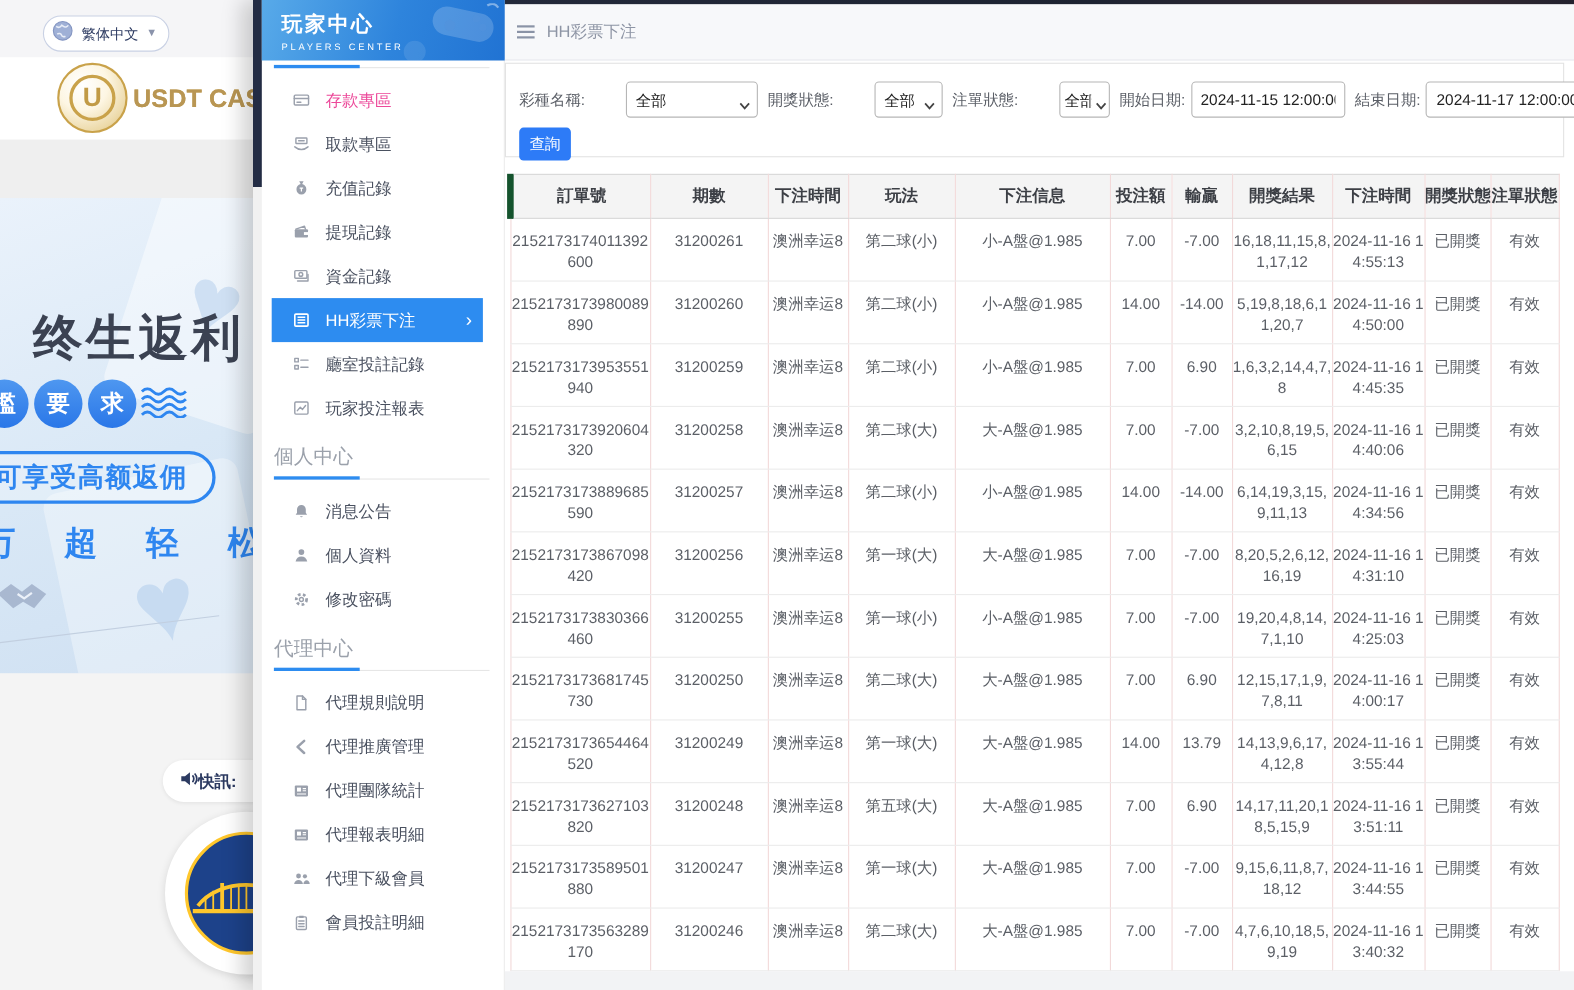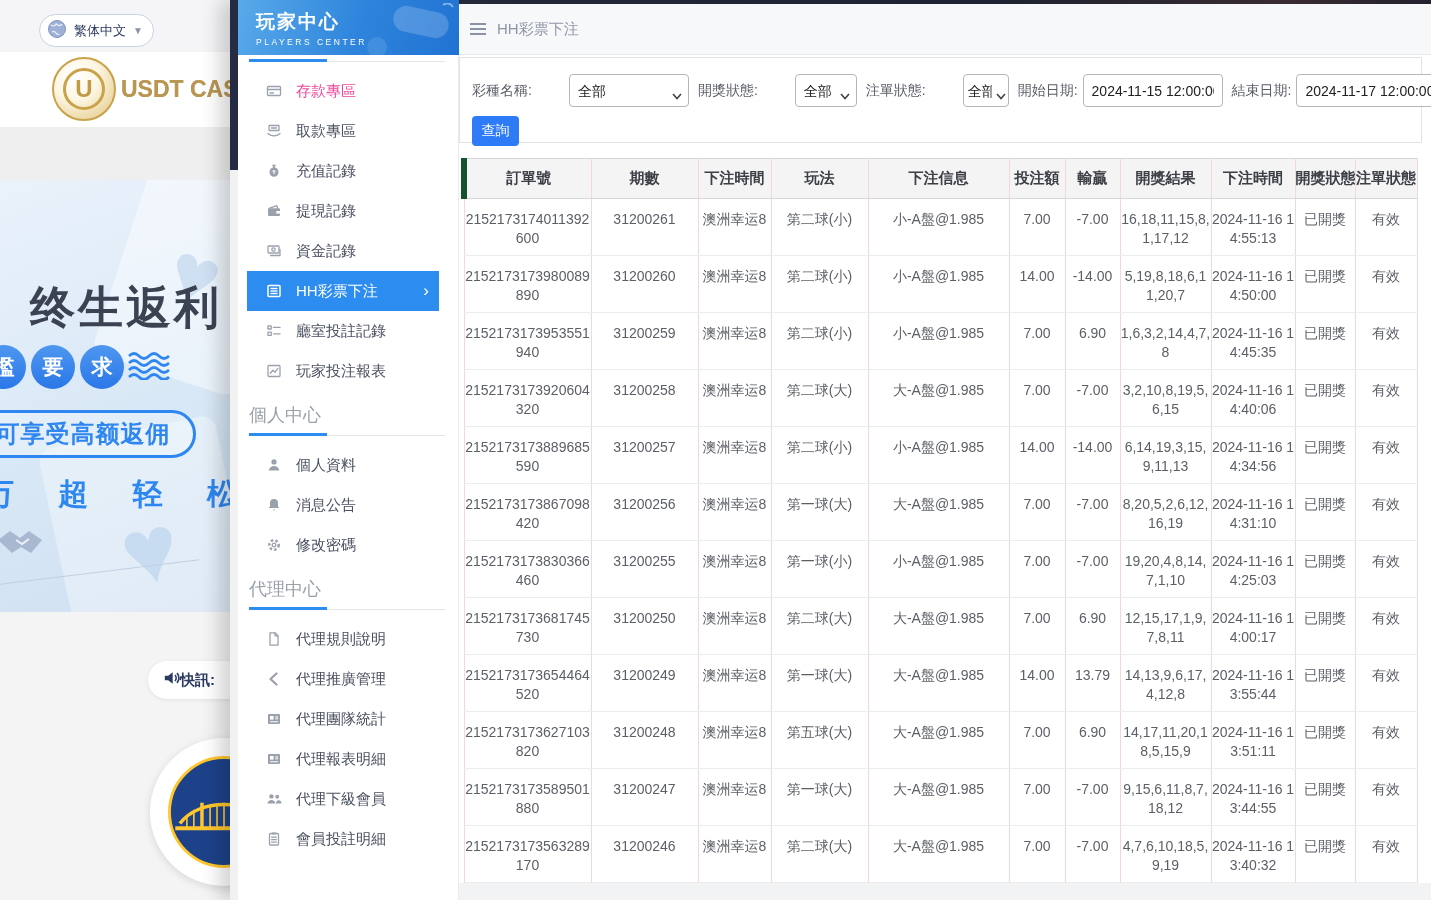--- a/index.html
+++ b/index.html
@@ -28,21 +28,21 @@
   .banner-title { position:absolute; left:30px; top:98px; font-size:45px; font-weight:900; color:#3b4252; letter-spacing:3px; }
   .badge-row { position:absolute; left:-18px; top:165px; display:flex; gap:5px; }
   .badge-circle { width:44px; height:44px; border-radius:50%; background:linear-gradient(180deg,#4e97f0,#2a77e8); color:#fff; font-size:21px; font-weight:700; display:flex; align-items:center; justify-content:center; }
   .waves { position:absolute; left:128px; top:172px; }
   .banner-pill { position:absolute; left:-30px; top:230px; width:226px; height:48px; border:3px solid #2e86f0; border-radius:26px; display:flex; align-items:center; justify-content:center; font-size:24px; font-weight:800; color:#2e86f0; letter-spacing:1px; background:rgba(255,255,255,.25); }
   .banner-slogan { position:absolute; left:-16px; top:294px; font-size:30px; font-weight:900; color:#2e86f0; letter-spacing:18px; white-space:nowrap; }
   .banner-line { position:absolute; left:-10px; top:392px; width:210px; border-top:1px solid #c2cfe0; transform:rotate(-7deg); }
   .handshake { position:absolute; left:-6px; top:342px; opacity:.85; }
 
   
-  .ticker-pill { position:absolute; left:148px; top:661px; width:110px; height:38px; background:#fff; border-radius:19px; box-shadow:0 1px 4px rgba(0,0,0,.08); display:flex; align-items:center; gap:0; padding-left:14px; }
+  .ticker-pill { position:absolute; left:148px; top:691px; width:110px; height:38px; background:#fff; border-radius:19px; box-shadow:0 1px 4px rgba(0,0,0,.08); display:flex; align-items:center; gap:0; padding-left:14px; }
   .ticker-pill .txt { font-size:15px; font-weight:700; color:#2c3a61; }
   .club-badge { position:absolute; left:150px; top:738px; width:148px; height:148px; border-radius:50%; background:#fff; box-shadow:0 2px 8px rgba(0,0,0,.12); display:flex; align-items:center; justify-content:center; }
 
   
   .modal { position:absolute; left:230px; top:0; width:1201px; height:900px; background:#fff; z-index:5; box-shadow:-10px 0 18px rgba(0,0,0,.18); }
 
   
   .sidebar { position:absolute; left:0; top:0; width:229px; height:900px; background:#fff; border-right:1px solid #ebebeb; }
   .side-scroll { position:absolute; left:0; top:0; width:8px; height:900px; background:#f1f1f1; }
   .side-scroll .thumb { position:absolute; left:0; top:0; width:8px; height:170px; background:#232c44; }
@@ -282,34 +282,34 @@
                 <polyline points="4.3,10.3 7,7.3 9,9.2 11.8,5.6" fill="none" stroke="currentColor" stroke-width="1.3" stroke-linecap="round" stroke-linejoin="round"></polyline>
               </svg>
             </span>
             <span class="side-label">玩家投注報表</span>
           </div>
           <div class="side-sec-title">個人中心</div>
           <div class="side-divider"></div>
           <div class="side-item">
             <span class="side-icon">
               <svg viewBox="0 0 16 16" width="16" height="16">
+                <path d="M8 2a4 4 0 0 1 4 4v3.2L13.2 11H2.8L4 9.2V6a4 4 0 0 1 4-4z" fill="currentColor"></path>
+                <path d="M6.7 12.4a1.4 1.4 0 0 0 2.6 0z" fill="currentColor"></path>
+              </svg>
+            </span>
+            <span class="side-label">消息公告</span>
+          </div>
+          <div class="side-item">
+            <span class="side-icon">
+              <svg viewBox="0 0 16 16" width="16" height="16">
                 <circle cx="8" cy="4.9" r="2.6" fill="currentColor"></circle>
                 <path d="M2.7 13.5c.5-3 2.6-4.6 5.3-4.6s4.8 1.6 5.3 4.6z" fill="currentColor"></path>
               </svg>
             </span>
             <span class="side-label">個人資料</span>
-          </div>
-          <div class="side-item">
-            <span class="side-icon">
-              <svg viewBox="0 0 16 16" width="16" height="16">
-                <path d="M8 2a4 4 0 0 1 4 4v3.2L13.2 11H2.8L4 9.2V6a4 4 0 0 1 4-4z" fill="currentColor"></path>
-                <path d="M6.7 12.4a1.4 1.4 0 0 0 2.6 0z" fill="currentColor"></path>
-              </svg>
-            </span>
-            <span class="side-label">消息公告</span>
           </div>
           <div class="side-item">
             <span class="side-icon">
               <svg viewBox="0 0 16 16" width="16" height="16">
                 <circle cx="8" cy="8" r="4.7" fill="none" stroke="currentColor" stroke-width="2.5" stroke-dasharray="2.4 2.2"></circle>
                 <circle cx="8" cy="8" r="1.8" fill="none" stroke="currentColor" stroke-width="1.3"></circle>
               </svg>
             </span>
             <span class="side-label">修改密碼</span>
           </div>

